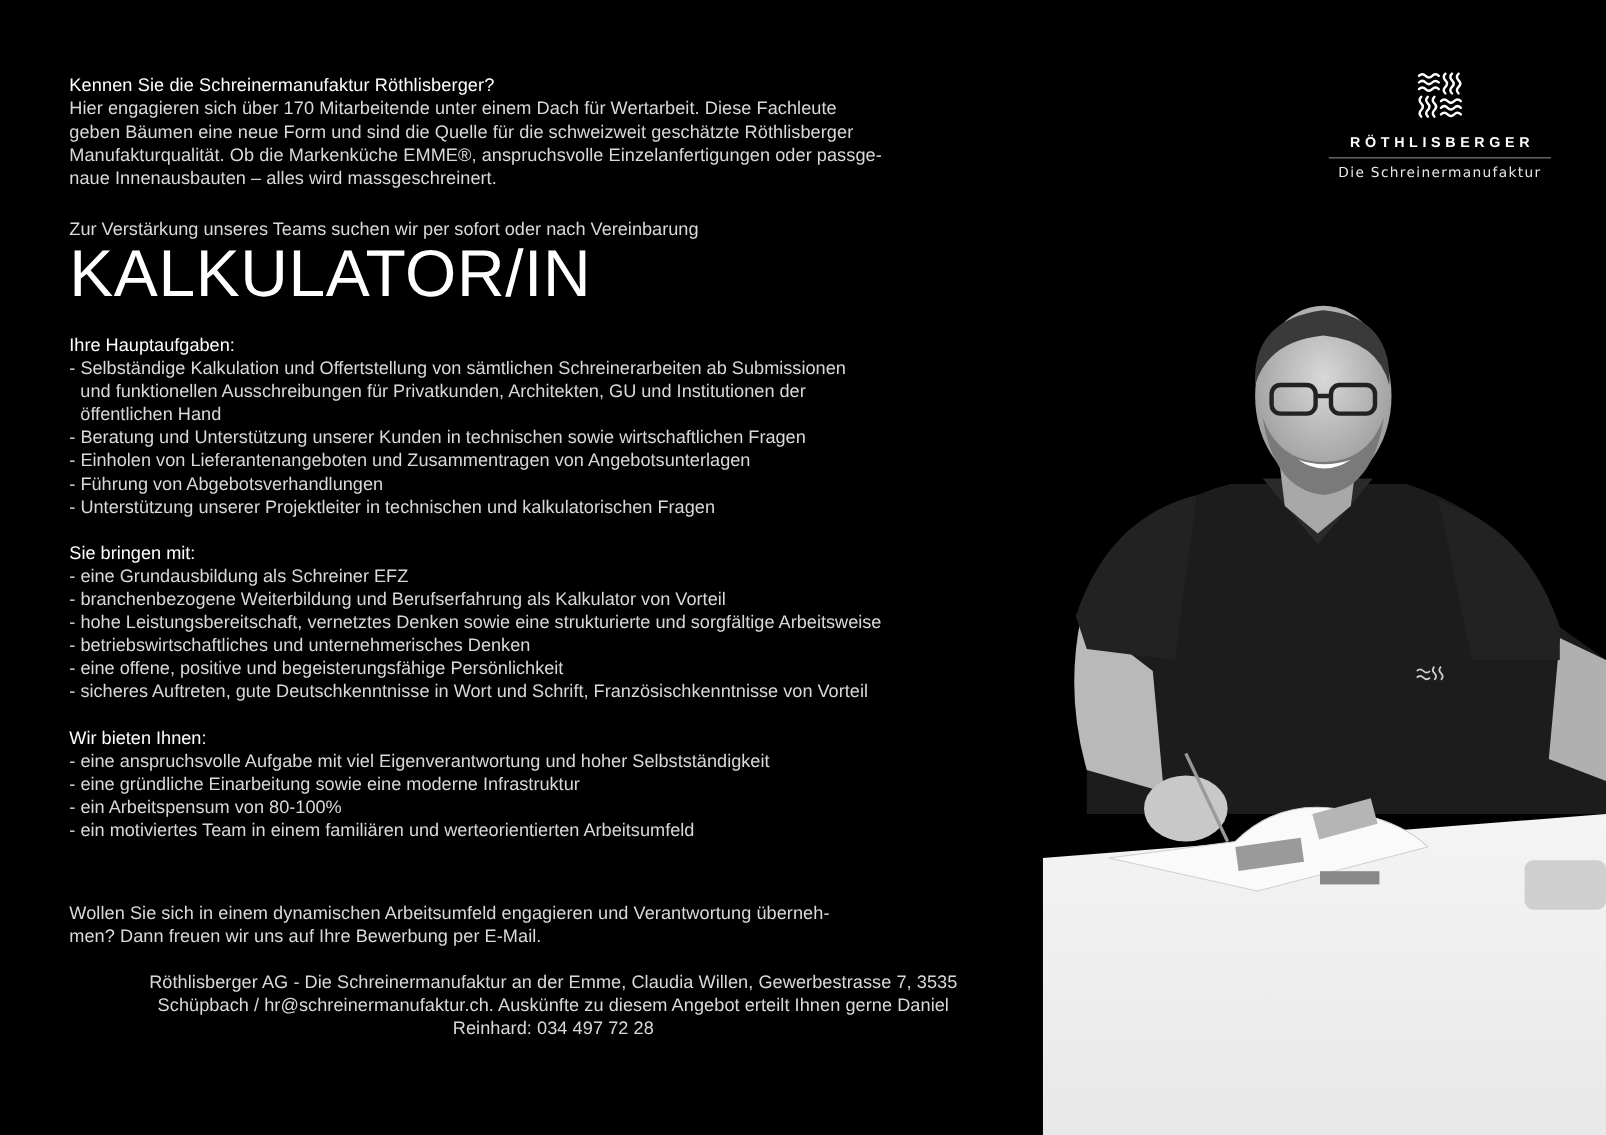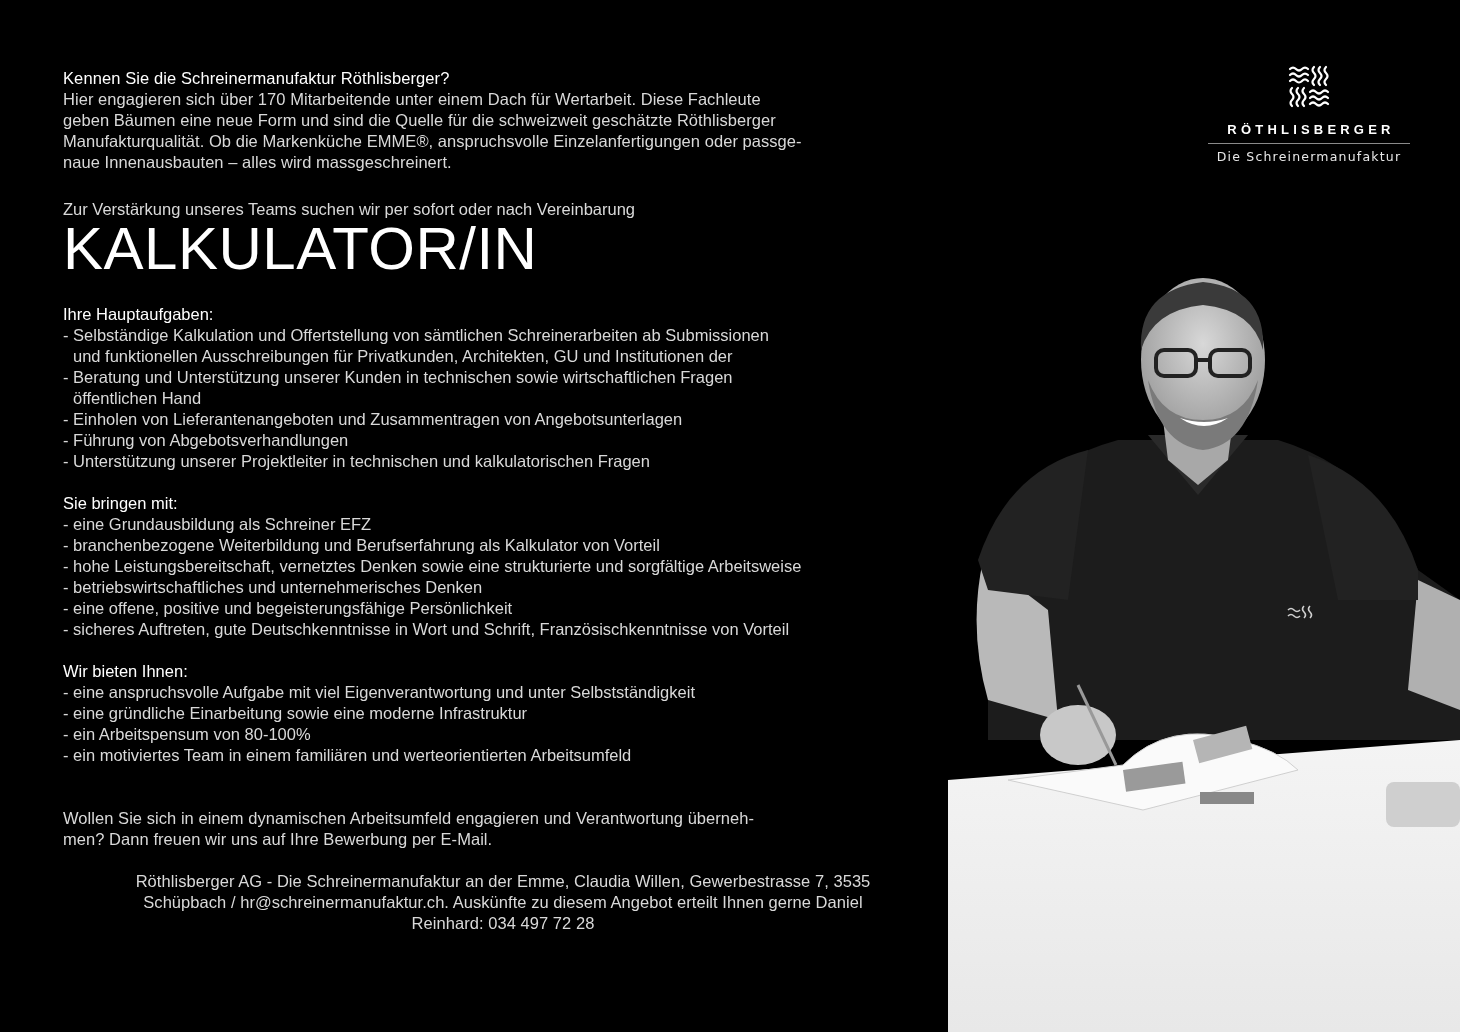--- a/index.html
+++ b/index.html
@@ -10,21 +10,21 @@
     .content { position: absolute; left: 63px; top: 68px; width: 880px; }
     .intro-title { font-size: 16.5px; color: #ffffff; line-height: 21px; font-weight: 400; letter-spacing: 0.1px; }
     .para { font-size: 16.5px; line-height: 21px; color: #d9d9d9; font-weight: 300; letter-spacing: 0.05px; }
     .lead { margin-top: 26px; font-size: 16.5px; line-height: 21px; color: #d9d9d9; }
     .job-title { font-size: 60px; line-height: 50px; margin-top: 4px; color: #fff; letter-spacing: 0.5px; font-weight: 400; }
     .section { margin-top: 21px; }
     .section.first { margin-top: 30px; }
     .section-head { font-size: 16.5px; line-height: 21px; color: #fff; }
     .list { list-style: none; margin: 0; padding: 0; }
     .list li { font-size: 16.5px; line-height: 21px; color: #d9d9d9; padding-left: 10px; text-indent: -10px; white-space: nowrap; }
-    .closing { margin-top: 42px; }
+    .closing { margin-top: 54px; }
     .contact { margin-top: 21px; text-align: center; }
     .logo { position: absolute; left: 1208px; top: 64px; width: 202px; text-align: center; }
     .logo-mark { width: 44px; height: 44px; margin: 0 auto 14px auto; display: block; }
     .logo-name { font-size: 13px; font-weight: 700; letter-spacing: 4.2px; color: #fff; padding-left: 4px; }
     .logo-rule { height: 1px; background: #8a8a8a; margin: 6px 0 5px 0; }
     .logo-tag { font-family: "DejaVu Sans", sans-serif; font-size: 12.5px; letter-spacing: 1.2px; color: #e8e8e8; }
     .photo { position: absolute; left: 948px; top: 270px; width: 512px; height: 762px; }
   </style>
 </head>
 <body>
@@ -39,22 +39,22 @@
   </div>
 
   <div class="lead">Zur Verstärkung unseres Teams suchen wir per sofort oder nach Vereinbarung</div>
   <div class="job-title">KALKULATOR/IN</div>
 
   <div class="section first">
     <div class="section-head">Ihre Hauptaufgaben:</div>
     <ul class="list">
       <li>- Selbständige Kalkulation und Offertstellung von sämtlichen Schreinerarbeiten ab Submissionen</li>
       <li style="padding-left:10px;text-indent:0">und funktionellen Ausschreibungen für Privatkunden, Architekten, GU und Institutionen der</li>
+      <li style="padding-left:10px;text-indent:0">öffentlichen Hand</li>
       <li>- Beratung und Unterstützung unserer Kunden in technischen sowie wirtschaftlichen Fragen</li>
-      <li style="padding-left:10px;text-indent:0">öffentlichen Hand</li>
       <li>- Einholen von Lieferantenangeboten und Zusammentragen von Angebotsunterlagen</li>
       <li>- Führung von Abgebotsverhandlungen</li>
       <li>- Unterstützung unserer Projektleiter in technischen und kalkulatorischen Fragen</li>
     </ul>
   </div>
 
   <div class="section">
     <div class="section-head">Sie bringen mit:</div>
     <ul class="list">
       <li>- eine Grundausbildung als Schreiner EFZ</li>
@@ -62,21 +62,21 @@
       <li>- hohe Leistungsbereitschaft, vernetztes Denken sowie eine strukturierte und sorgfältige Arbeitsweise</li>
       <li>- betriebswirtschaftliches und unternehmerisches Denken</li>
       <li>- eine offene, positive und begeisterungsfähige Persönlichkeit</li>
       <li>- sicheres Auftreten, gute Deutschkenntnisse in Wort und Schrift, Französischkenntnisse von Vorteil</li>
     </ul>
   </div>
 
   <div class="section">
     <div class="section-head">Wir bieten Ihnen:</div>
     <ul class="list">
-      <li>- eine anspruchsvolle Aufgabe mit viel Eigenverantwortung und unter Selbstständigkeit</li>
+      <li>- eine anspruchsvolle Aufgabe mit viel Eigenverantwortung und hoher Selbstständigkeit</li>
       <li>- eine gründliche Einarbeitung sowie eine moderne Infrastruktur</li>
       <li>- ein Arbeitspensum von 80-100%</li>
       <li>- ein motiviertes Team in einem familiären und werteorientierten Arbeitsumfeld</li>
     </ul>
   </div>
 
   <div class="para closing">
     <div>Wollen Sie sich in einem dynamischen Arbeitsumfeld engagieren und Verantwortung überneh-</div>
     <div>men? Dann freuen wir uns auf Ihre Bewerbung per E-Mail.</div>
   </div>

